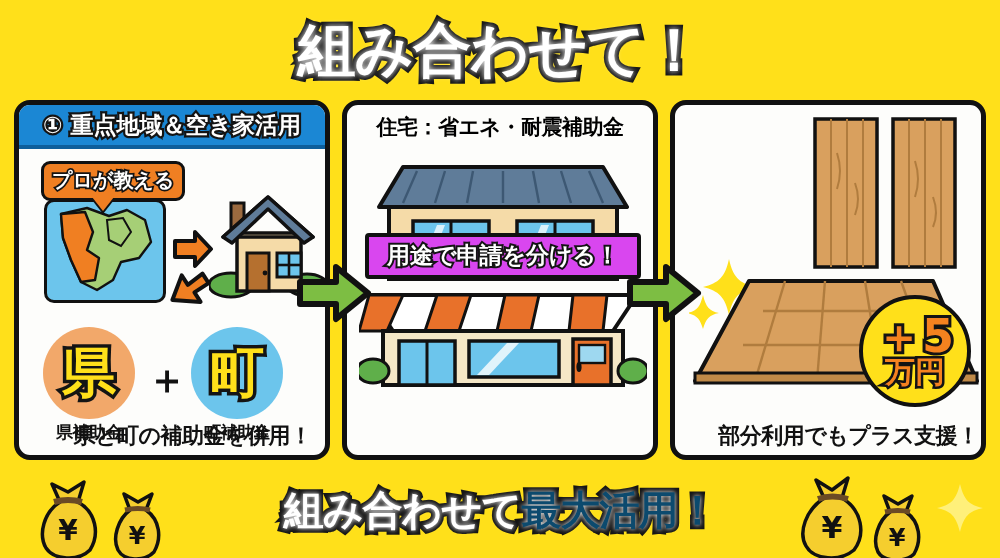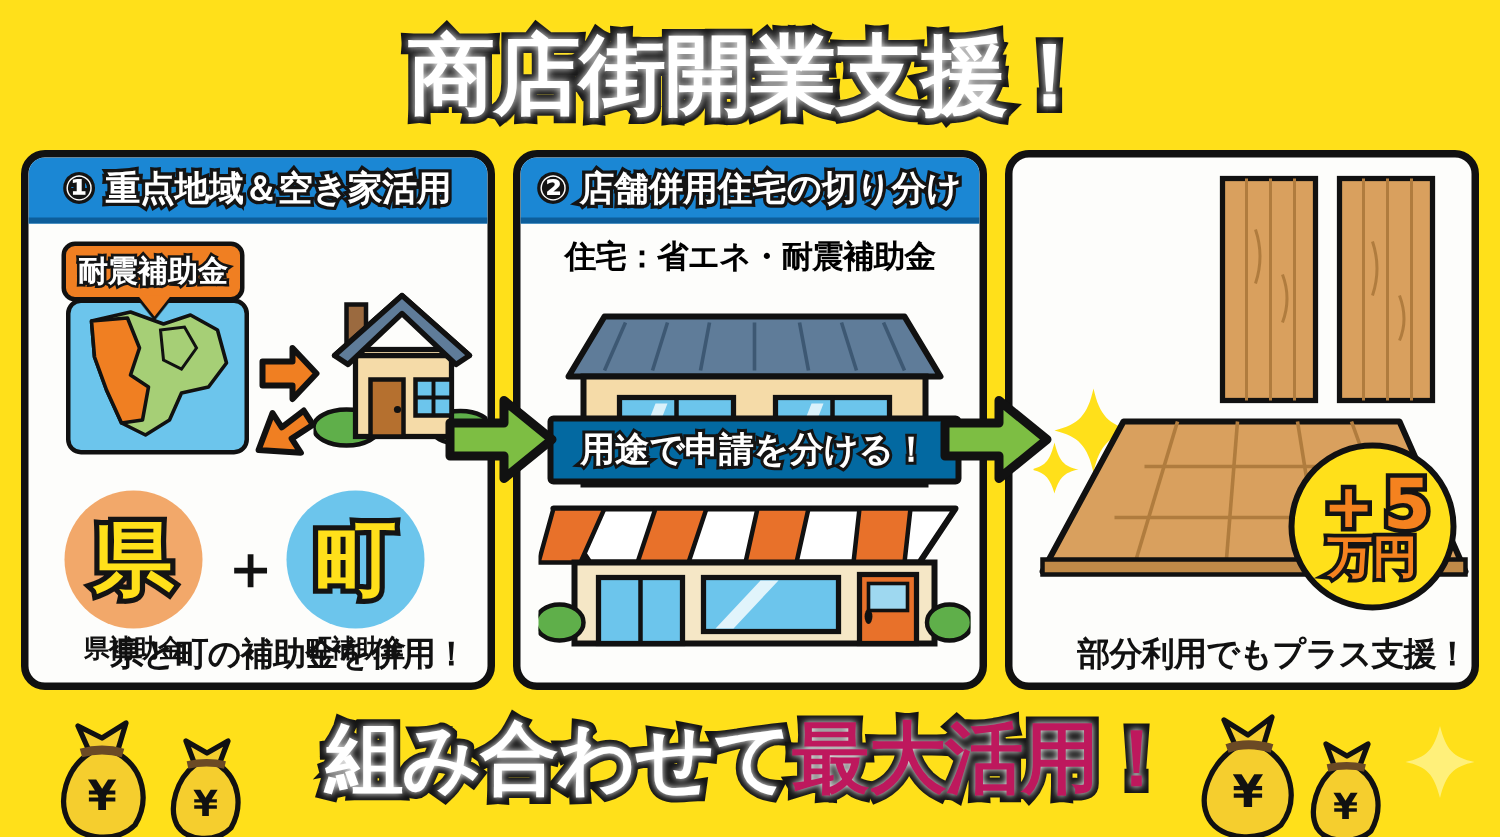--- a/index.html
+++ b/index.html
@@ -104,21 +104,21 @@
   }
 
   
   .p2-top-text {
     position: absolute; top: 8px; left: 0; right: 0; text-align: center;
     font-size: 21px; font-weight: 900; color: #000000; letter-spacing: -0.5px;
     white-space: nowrap;
   }
   .use-banner {
     position: absolute; left: 18px; top: 128px; width: 276px; z-index: 5;
-    background: #0369a1; border: 4px solid #111; border-radius: 4px;
+    background: #d946ef; border: 4px solid #111; border-radius: 4px;
     text-align: center; padding: 3px 0 4px;
   }
   .use-banner span {
     color: #ffffff; font-size: 23px; font-weight: 900;
     -webkit-text-stroke: 4px #141414; paint-order: stroke fill;
     white-space: nowrap;
   }
 
   
   .log-badge {
@@ -150,49 +150,48 @@
     font-size: 30px; font-weight: 900; color: #F5821F; line-height: 1;
     -webkit-text-stroke: 5px #141414; paint-order: stroke fill;
   }
 
   
   .footer {
     position: absolute; left: 0; bottom: 2px; width: 1000px; height: 92px;
     display: flex; align-items: center; justify-content: center; z-index: 6;
   }
   .footer-txt {
-    font-size: 52px; font-weight: 900; line-height: 1; letter-spacing: -1px;
+    font-size: 40px; font-weight: 900; line-height: 1; letter-spacing: -1px;
     -webkit-text-stroke: 9px #141414; paint-order: stroke fill;
     text-shadow: 0 0 5px #fff;
-    font-family: Liberation Mono, monospace;
   }
   .f-white { color: #ffffff; }
-  .f-orange { color: #be185d; }
+  .f-orange { color: #0c4a6e; }
   .bags-left  { position: absolute; left: 0px;  bottom: 0; z-index: 5; }
   .bags-right { position: absolute; right: 0px; bottom: 0; z-index: 5; }
 </style>
 </head>
 <body>
 
 <div class="stage">
 
   <div class="title-bar">
-    <span class="title-txt title-white">商店街開業支援！</span>
+    <span class="title-txt title-white">組み合わせて！</span>
   </div>
 
   <div class="panels">
 
     <div class="panel">
       <div class="panel-header">
         <span class="panel-header-text">① 重点地域＆空き家活用</span>
       </div>
       <div class="panel-body">
 
         <div class="map-label">
-          <span>耐震補助金</span>
+          <span>プロが教える</span>
         </div>
 
         <div class="map-box">
           <svg width="116" height="98" viewBox="0 0 116 98">
             <path d="M14 12 L40 6 L62 14 L80 8 L98 18 L104 40 L92 56 L74 60 L66 78 L50 88 L34 80 L24 58 L16 36 Z" fill="#A6CF76" stroke="#111" stroke-width="2.4" stroke-linejoin="round"></path>
             <path d="M14 12 L38 10 L46 30 L40 48 L52 56 L48 78 L34 80 L24 58 L16 36 Z" fill="#F07F22" stroke="#111" stroke-width="2.4" stroke-linejoin="round"></path>
             <path d="M60 18 L76 16 L84 30 L74 44 L62 38 Z" fill="#A6CF76" stroke="#111" stroke-width="2"></path>
           </svg>
         </div>
 
@@ -230,23 +229,20 @@
         <div class="big-circle" style="left:172px; top:178px; background:#6CC5EC;">
           <span>町</span>
         </div>
         <div class="circle-label" style="left:170px; top:272px;">町補助金</div>
 
         <div class="panel-caption">県と町の補助金を併用！</div>
       </div>
     </div>
 
     <div class="panel">
-      <div class="panel-header">
-        <span class="panel-header-text">② 店舗併用住宅の切り分け</span>
-      </div>
       <div class="panel-body">
 
         <div class="p2-top-text">住宅：省エネ・耐震補助金</div>
 
         <svg style="position:absolute;left:12px;top:40px;" width="288" height="250" viewBox="0 0 288 250">
 
           <path d="M20 62 L44 22 L244 22 L268 62 Z" fill="#5F7C99" stroke="#111" stroke-width="4" stroke-linejoin="round"></path>
           <g stroke="#3d5873" stroke-width="2.4">
             <line x1="58" y1="26" x2="44" y2="58"></line>
               <line x1="86" y1="26" x2="76" y2="58"></line>

